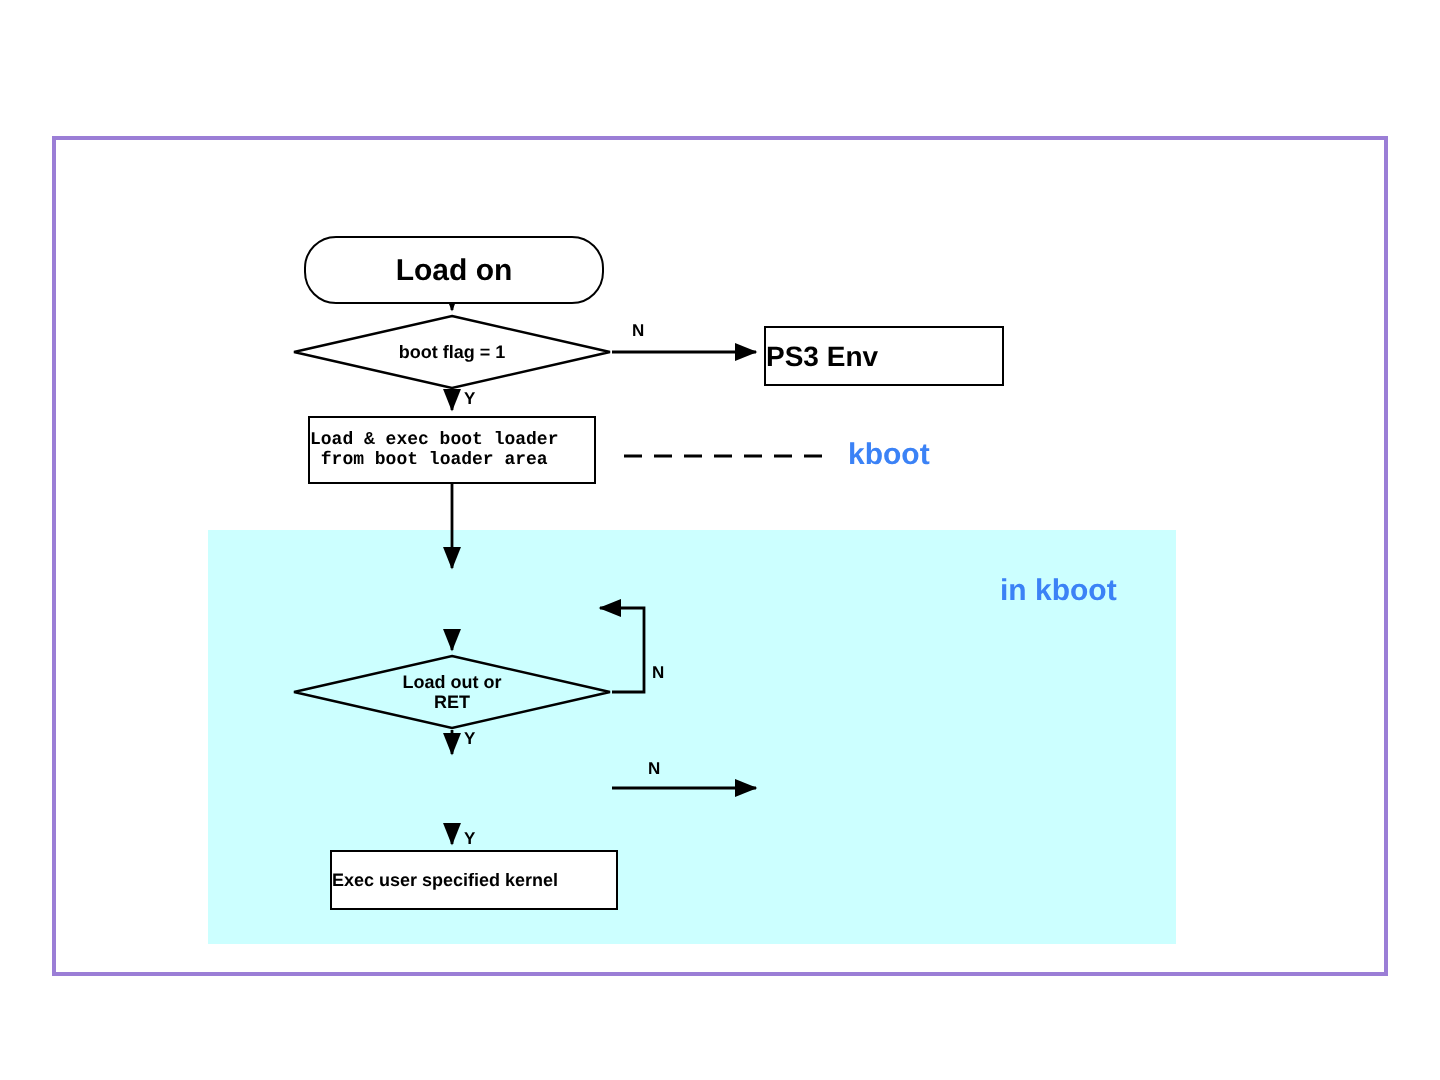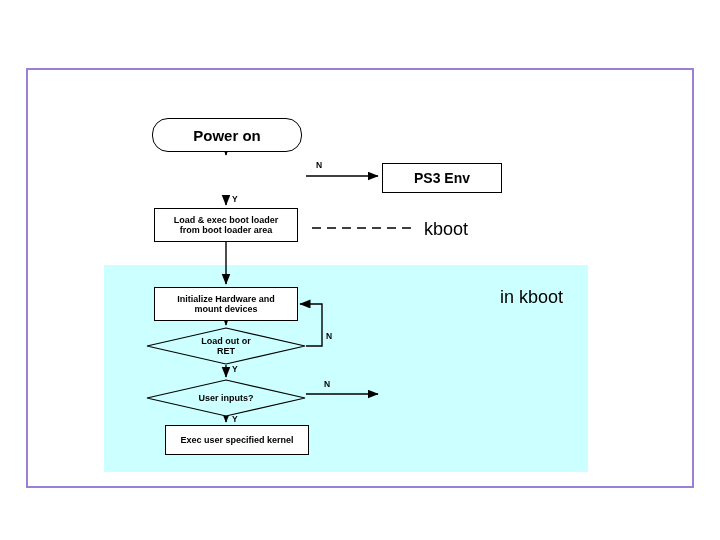--- a/index.html
+++ b/index.html
@@ -63,24 +63,23 @@
     font-weight: bold;
     color: #000000;
   }
   
   .rect {
     position: absolute;
     border: 1.2px solid #000000;
     background: #ffffff;
     display: flex;
     align-items: center;
-    justify-content: center;
     box-sizing: border-box;
   }
-  .rect-load   { left: 154px; top: 208px; width: 144px; height: 34px; }
+  .rect-load   { left: 154px; top: 208px; width: 144px; height: 34px; font-family: Liberation Mono, monospace; }
   .rect-init   { left: 154px; top: 287px; width: 144px; height: 34px; }
   .rect-exec-user { left: 154px; top: 425px; width: 144px; height: 30px; margin-left: 11px; }
   .rect-exec-def  { left: 382px; top: 379px; width: 126px; height: 30px; }
   .rect-ps3 {
     left: 382px; top: 163px; width: 120px; height: 30px;
     border: 1.4px solid #000000;
   }
   .rect-ps3 .t-text {
     font-size: 14px;
     font-weight: bold;
@@ -114,23 +113,23 @@
   
   .branch {
     position: absolute;
     font-size: 8.5px;
     font-weight: bold;
     color: #000000;
   }
   
   .blue-label {
     position: absolute;
-    font-size: 18px;
-    font-weight: normal;
-    color: #000000;
+    font-size: 15px;
+    font-weight: bold;
+    color: #3b82f6;
   }
   .lbl-kboot   { left: 424px; top: 219px; }
   .lbl-inkboot { left: 488px; top: 287px; margin-left: 12px; }
   
   .arrows {
     position: absolute;
     left: 0; top: 0;
     width: 720px; height: 540px;
     pointer-events: none;
   }
@@ -166,60 +165,56 @@
     <path d="M306,346 L322,346 L322,304 L300,304" fill="none" stroke="#000000" stroke-width="1.4" marker-end="url(#ah)"></path>
 
     <line x1="226" y1="365" x2="226" y2="377" stroke="#000000" stroke-width="1.4" marker-end="url(#ah)"></line>
 
     <line x1="306" y1="394" x2="378" y2="394" stroke="#000000" stroke-width="1.4" marker-end="url(#ah)"></line>
 
     <line x1="226" y1="417" x2="226" y2="422" stroke="#000000" stroke-width="1.4" marker-end="url(#ah)"></line>
   </svg>
 
   <div class="terminator">
-    <span class="t-text">Power on</span>
-  </div>
-
+    <span class="t-text">Load on</span>
+  </div>
+
+  <div class="diamond d-bootflag">
+    <svg width="160" height="38" viewBox="0 0 160 38">
+      <polygon points="80,1 159,19 80,37 1,19" fill="#ffffff" stroke="#000000" stroke-width="1.2"></polygon>
+    </svg>
+    <div class="dlabel">boot flag = 1</div>
+  </div>
   <div class="branch" style="left:316px; top:160px;">N</div>
   <div class="branch" style="left:232px; top:194px;">Y</div>
 
   <div class="rect rect-ps3">
     <span class="t-text">PS3 Env</span>
   </div>
 
   <div class="rect rect-load">
     <span class="node-label">Load &amp; exec boot loader
 from boot loader area</span>
   </div>
 
   <div class="blue-label lbl-kboot">kboot</div>
 
   <div class="blue-label lbl-inkboot">in kboot</div>
 
-  <div class="rect rect-init">
-    <span class="node-label">Initialize Hardware and
-mount devices</span>
-  </div>
 
   <div class="diamond d-timeout">
     <svg width="160" height="38" viewBox="0 0 160 38">
       <polygon points="80,1 159,19 80,37 1,19" fill="#ccffff" stroke="#000000" stroke-width="1.2"></polygon>
     </svg>
     <div class="dlabel">Load out or
 RET</div>
   </div>
   <div class="branch" style="left:326px; top:331px;">N</div>
   <div class="branch" style="left:232px; top:364px;">Y</div>
 
-  <div class="diamond d-userin">
-    <svg width="160" height="38" viewBox="0 0 160 38">
-      <polygon points="80,1 159,19 80,37 1,19" fill="#ccffff" stroke="#000000" stroke-width="1.2"></polygon>
-    </svg>
-    <div class="dlabel">User inputs?</div>
-  </div>
   <div class="branch" style="left:324px; top:379px;">N</div>
   <div class="branch" style="left:232px; top:414px;">Y</div>
 
 
   <div class="rect rect-exec-user">
     <span class="node-label">Exec user specified kernel</span>
   </div>
 
 </div>
 

